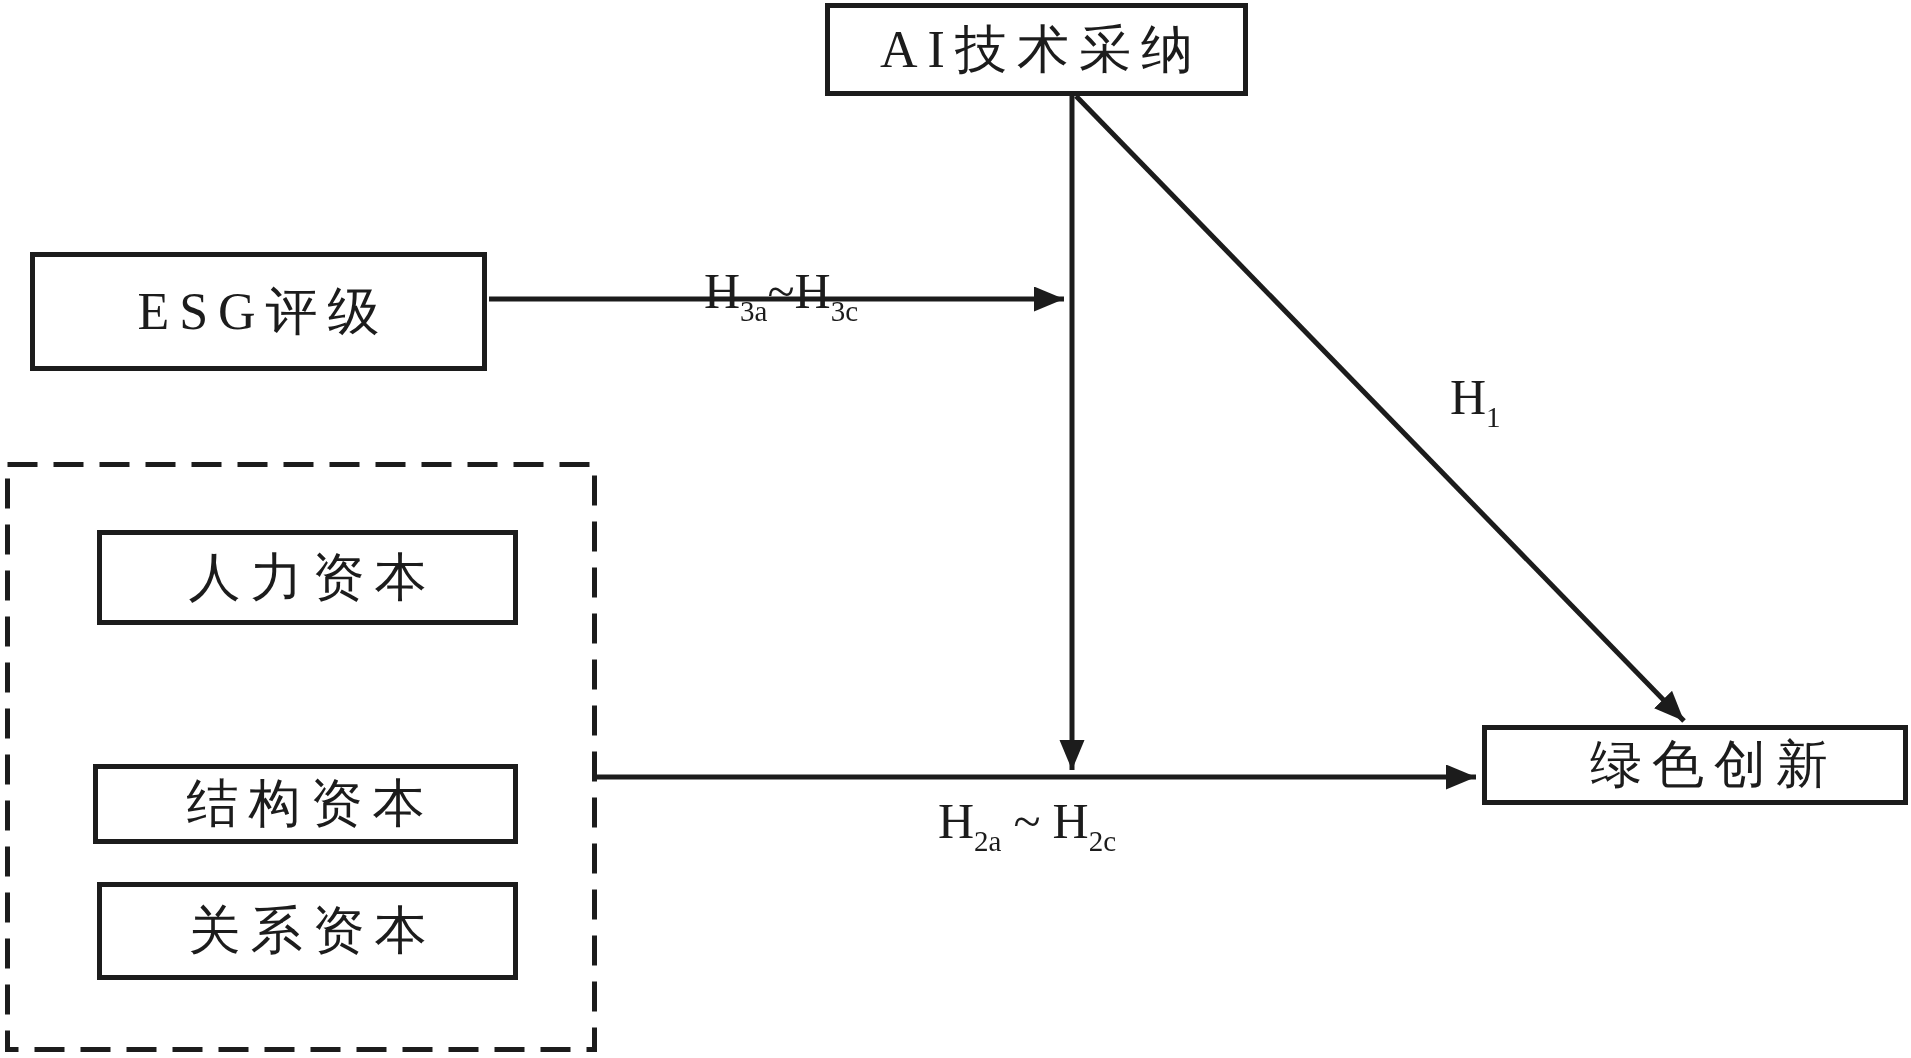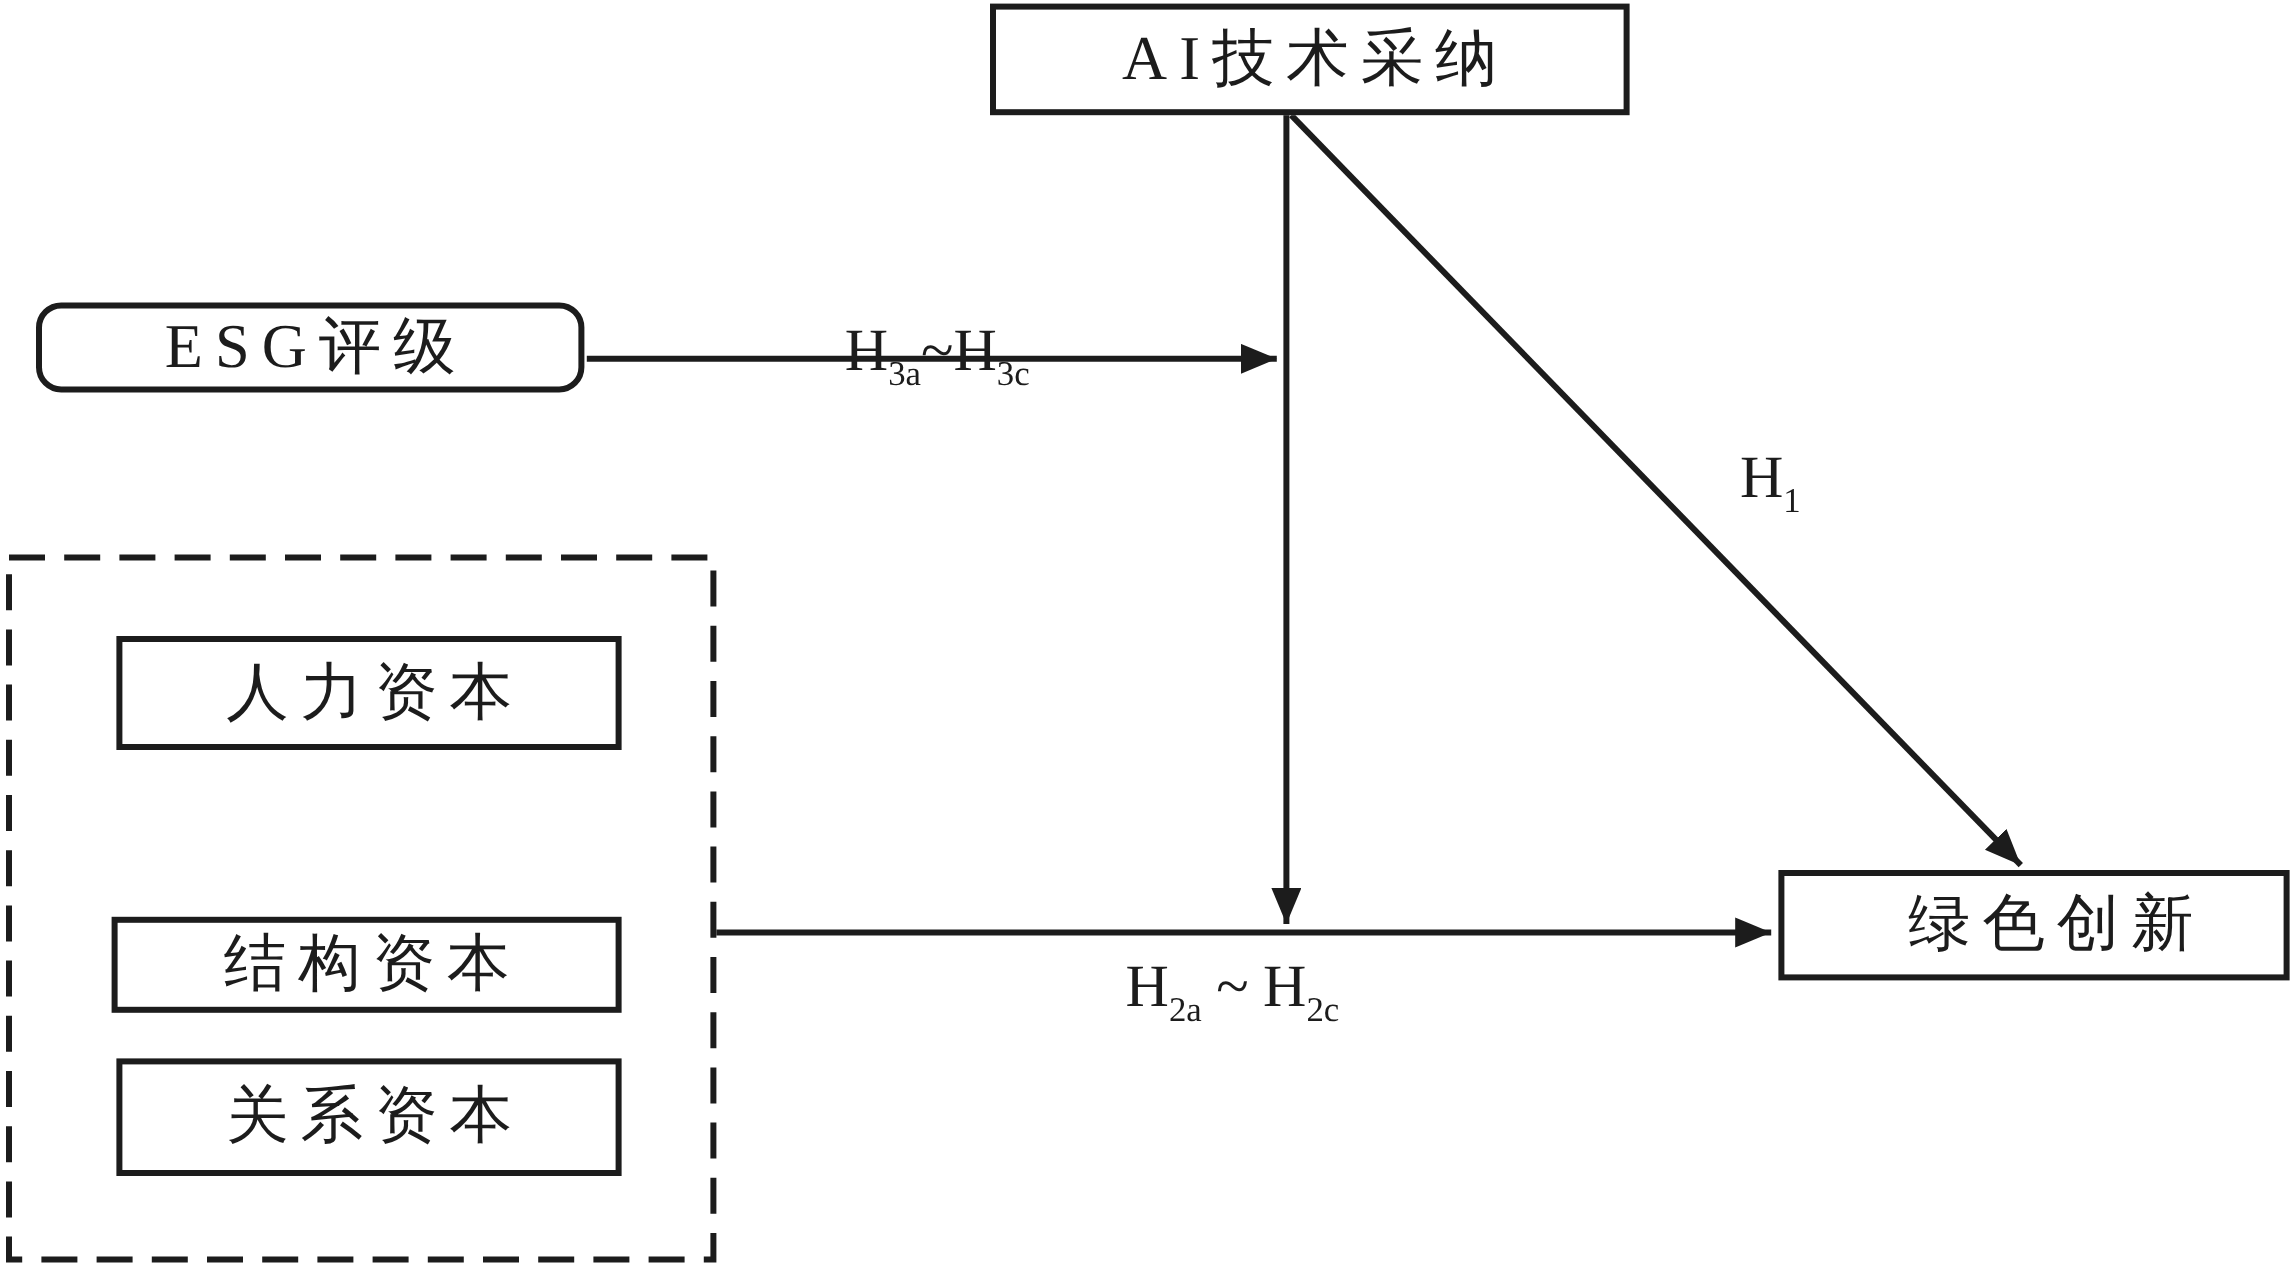--- a/index.html
+++ b/index.html
@@ -70,29 +70,29 @@
 
     <line x1="489" y1="299" x2="1064" y2="299" stroke="#1c1c1c" stroke-width="5" marker-end="url(#arrowhead)"></line>
 
     <line x1="1072" y1="94" x2="1072" y2="770" stroke="#1c1c1c" stroke-width="5" marker-end="url(#arrowhead)"></line>
 
     <line x1="597" y1="777" x2="1476" y2="777" stroke="#1c1c1c" stroke-width="5" marker-end="url(#arrowhead)"></line>
 
     <line x1="1076" y1="96" x2="1684" y2="721" stroke="#1c1c1c" stroke-width="5" marker-end="url(#arrowhead)"></line>
   </svg>
 
-  <div class="box" style="left:825px; top:3px; width:533px; height:93px;">
+  <div class="box" style="left:825px; top:3px; width:423px; height:93px;">
     <span class="box-label">AI技术采纳</span>
   </div>
 
-  <div class="box" style="left:30px; top:252px; width:457px; height:75px;border-radius:21px;">
+  <div class="box" style="left:30px; top:252px; width:457px; height:119px;">
     <span class="box-label">ESG评级</span>
   </div>
 
-  <div class="box" style="left:1482px; top:725px; width:426px; height:92px;padding-left:28px;">
+  <div class="box" style="left:1482px; top:725px; width:426px; height:80px;padding-left:28px;">
     <span class="box-label">绿色创新</span>
   </div>
 
   <div class="box" style="left:97px; top:503px; width:421px; height:95px;margin-top:27px;">
     <span class="box-label">人力资本</span>
   </div>
 
   <div class="box" style="left:93px; top:739px; width:425px; height:80px;margin-top:25px;">
     <span class="box-label">结构资本</span>
   </div>

